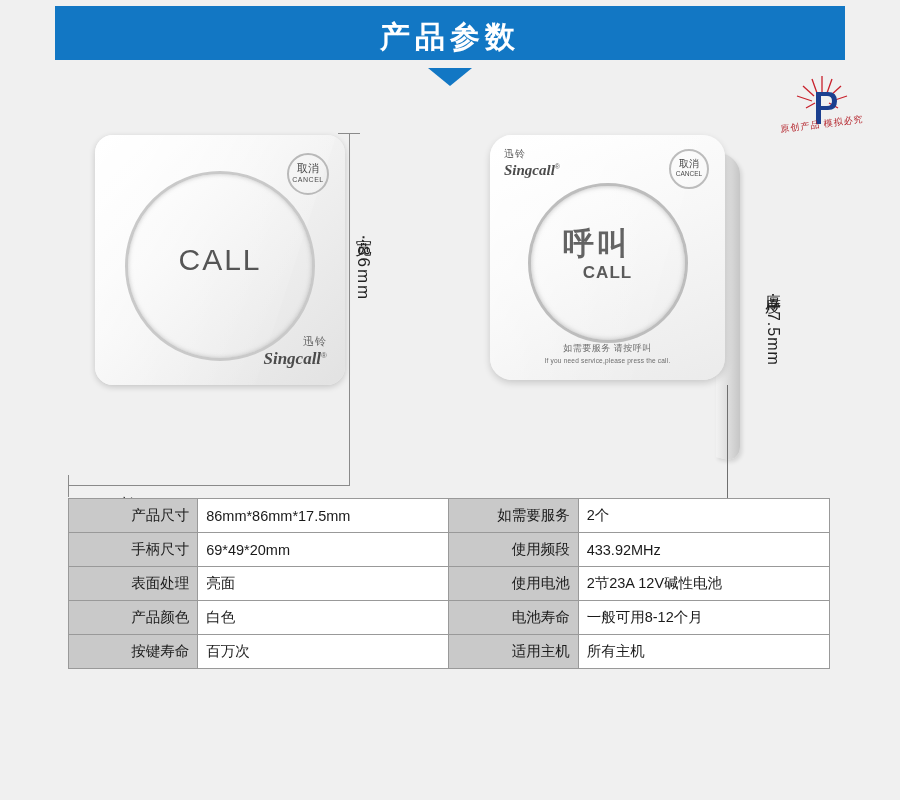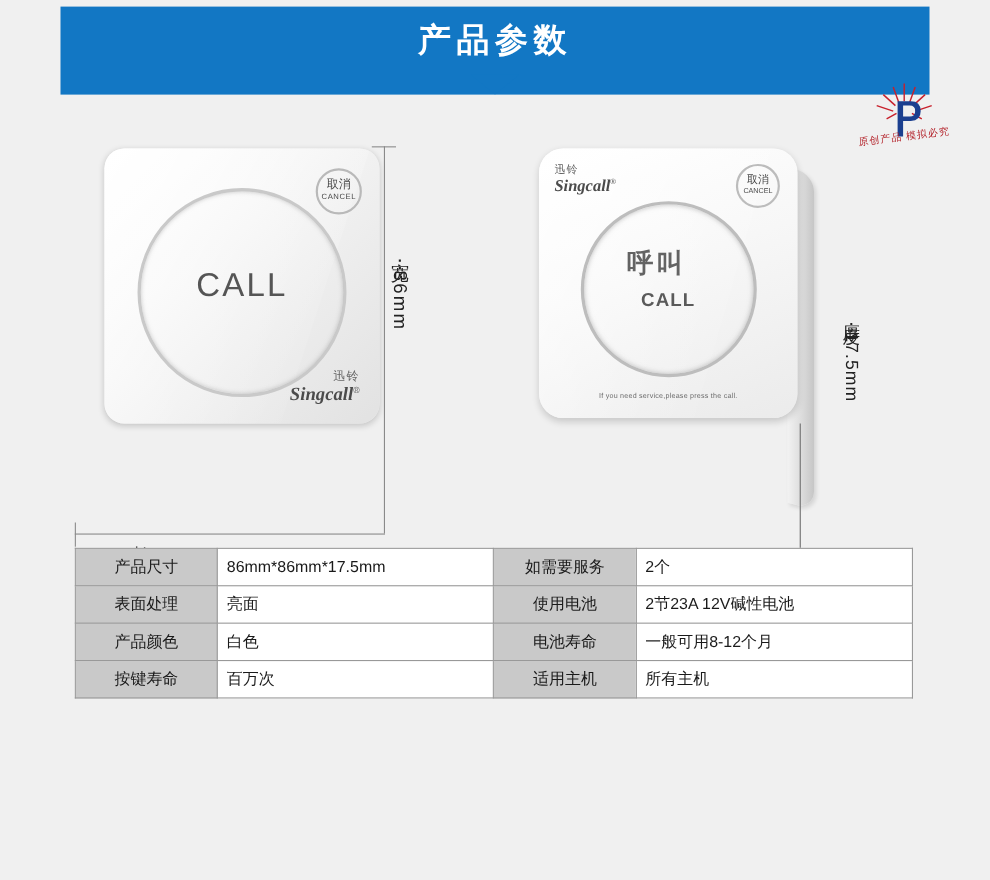--- a/index.html
+++ b/index.html
@@ -14,21 +14,21 @@
 
   
   .banner-wrap {
     position: absolute;
     left: 0; top: 0;
     width: 900px; height: 95px;
   }
   .banner {
     position: absolute;
     left: 55px; top: 6px;
-    width: 790px; height: 80px;
+    width: 790px; height: 54px;
     background: #1277c4;
   }
   .banner-title {
     color: #ffffff;
     font-size: 30px;
     font-weight: bold;
     letter-spacing: 5px;
     text-align: center;
     line-height: 62px;
   }
@@ -191,21 +191,21 @@
     width: 160px; height: 160px;
     border-radius: 50%;
     border: 3px solid #bdbdbd;
     box-shadow: inset 0 0 5px rgba(140,140,140,0.55);
   }
   .call-cn-right {
     position: absolute;
     left: 0; top: 88px;
     width: 214px;
     text-align: center;
-    font-size: 24px;
+    font-size: 31px;
     font-weight: bold;
     color: #636363;
     letter-spacing: 3px;
   }
   .call-en-right {
     position: absolute;
     left: 0; top: 128px;
     width: 235px;
     text-align: center;
     font-size: 17px;
@@ -280,21 +280,21 @@
   }
   .spec-table td {
     border: 1px solid #999999;
     height: 34px;
     font-size: 14.5px;
     color: #1a1a1a;
     padding: 0 8px;
   }
   .spec-table td.k {
     background: #c9c9c9;
-    text-align: center;
+    text-align: right;
     width: 128px;
     white-space: nowrap;
     margin-left: 32px;
   }
   .spec-table td.v {
     background: #ffffff;
     width: 249px;
   }
 </style>
 </head>
@@ -356,37 +356,44 @@
       <div><span class="en">Singcall</span><span class="reg">®</span></div>
     </div>
     <div class="cancel-btn-right">
       <div class="cn">取消</div>
       <div class="en">CANCEL</div>
     </div>
     <div class="ring-right"></div>
     <div class="call-cn-right">呼叫</div>
     <div class="call-en-right">CALL</div>
     <div class="notice-right">
+      <div class="cn">如需要服务 请按呼叫</div>
       <div class="en">If you need service,please press the call.</div>
     </div>
   </div>
 
   <div class="thick-line"></div>
   <div class="thick-arrow-left">→</div>
   <div class="thick-arrow-right">←</div>
   <div class="label-thick">厚度：17.5mm</div>
 </div>
 
 <table class="spec-table">
   <tbody>
       <tr>
         <td class="k">产品尺寸</td>
         <td class="v">86mm*86mm*17.5mm</td>
         <td class="k">如需要服务</td>
         <td class="v">2个</td>
+      </tr>
+      <tr>
+        <td class="k">手柄尺寸</td>
+        <td class="v">69*49*20mm</td>
+        <td class="k">使用频段</td>
+        <td class="v">433.92MHz</td>
       </tr>
       <tr>
         <td class="k">表面处理</td>
         <td class="v">亮面</td>
         <td class="k">使用电池</td>
         <td class="v">2节23A 12V碱性电池</td>
       </tr>
       <tr>
         <td class="k">产品颜色</td>
         <td class="v">白色</td>

